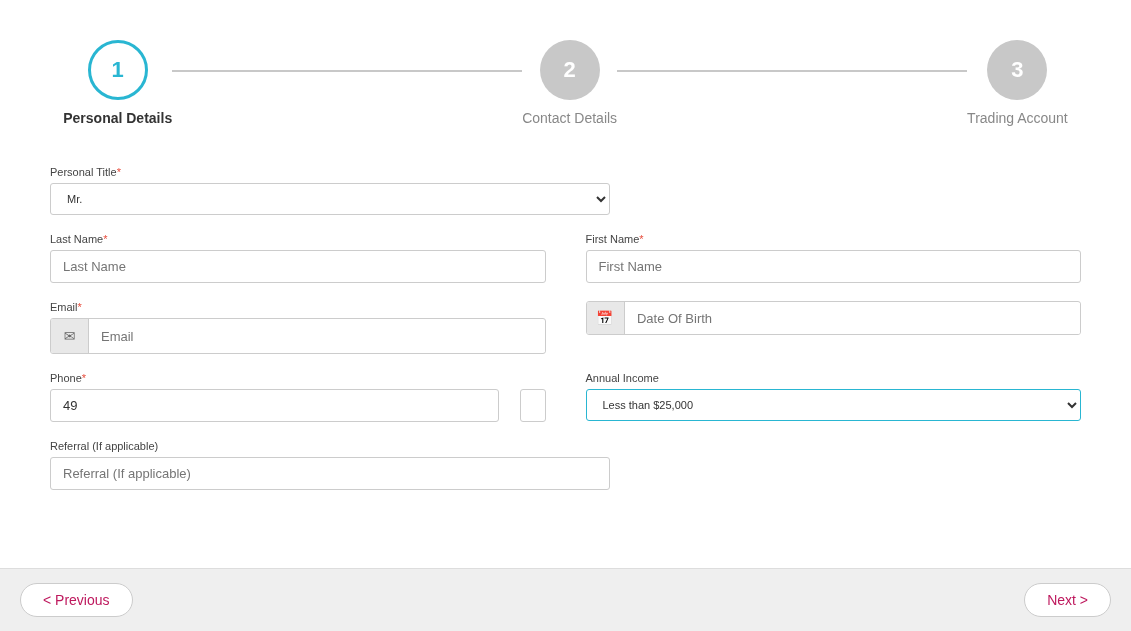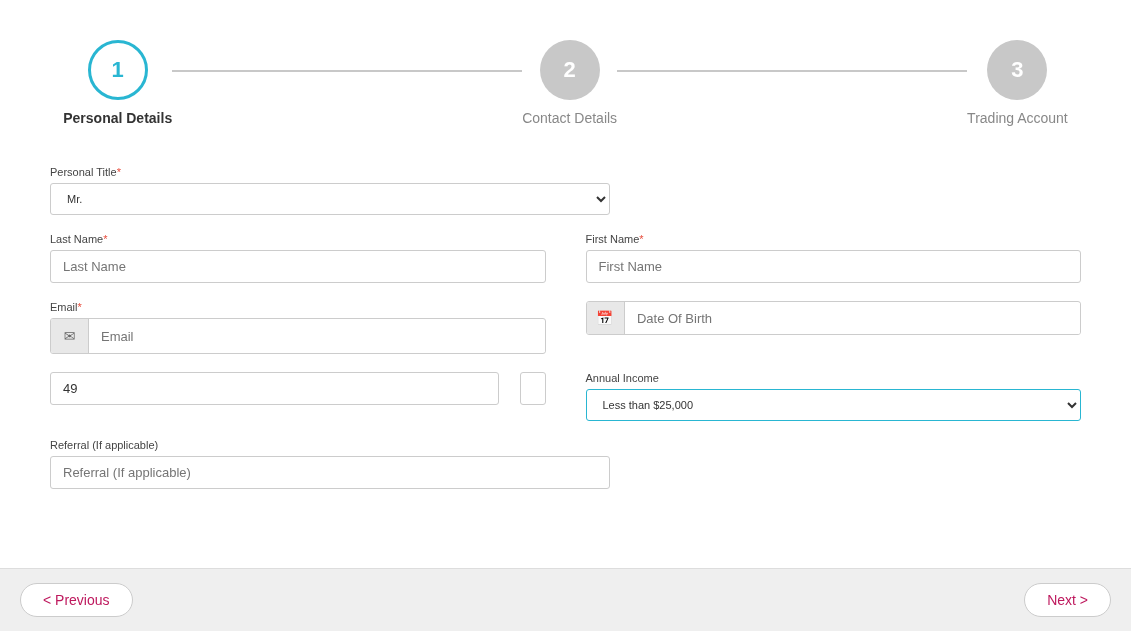--- a/index.html
+++ b/index.html
@@ -267,20 +267,23 @@
             </div>
             <input type="text" placeholder="Date Of Birth" style="">
           </div>
         </div>
       </div>
     </div>
 
     <div class="form-row">
       <div class="form-col">
         <div class="form-group">
+          <label class="form-label">
+            <span>Phone</span><span class="required">*</span>
+          </label>
           <div class="phone-row">
             <input type="text" class="phone-code" value="49" style="">
             <input type="text" class="phone-input" placeholder="Phone" style="">
           </div>
         </div>
       </div>
       <div class="form-col">
         <div class="form-group">
           <label class="form-label">
             <span>Annual Income</span>

